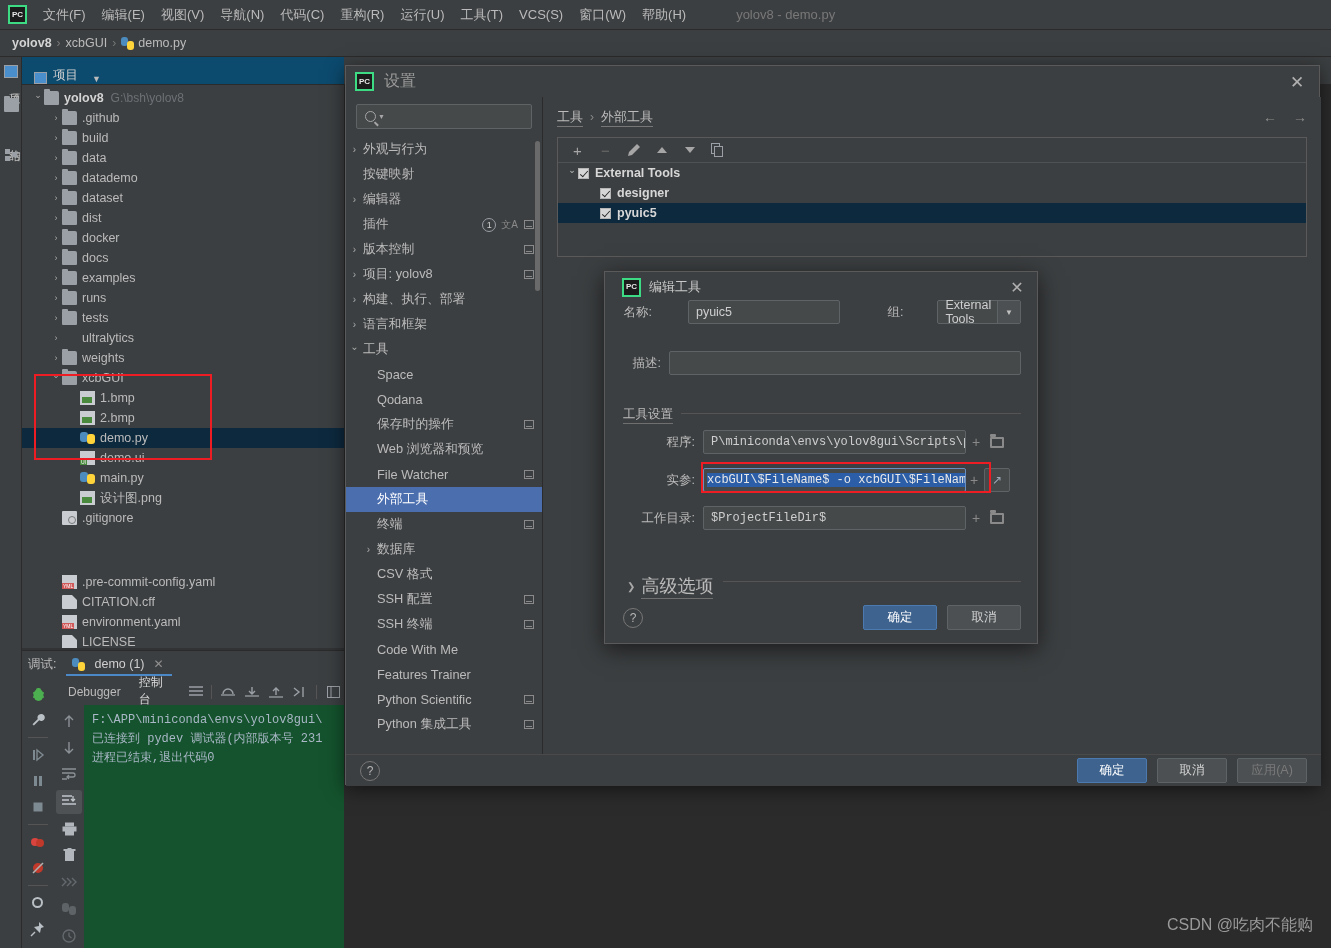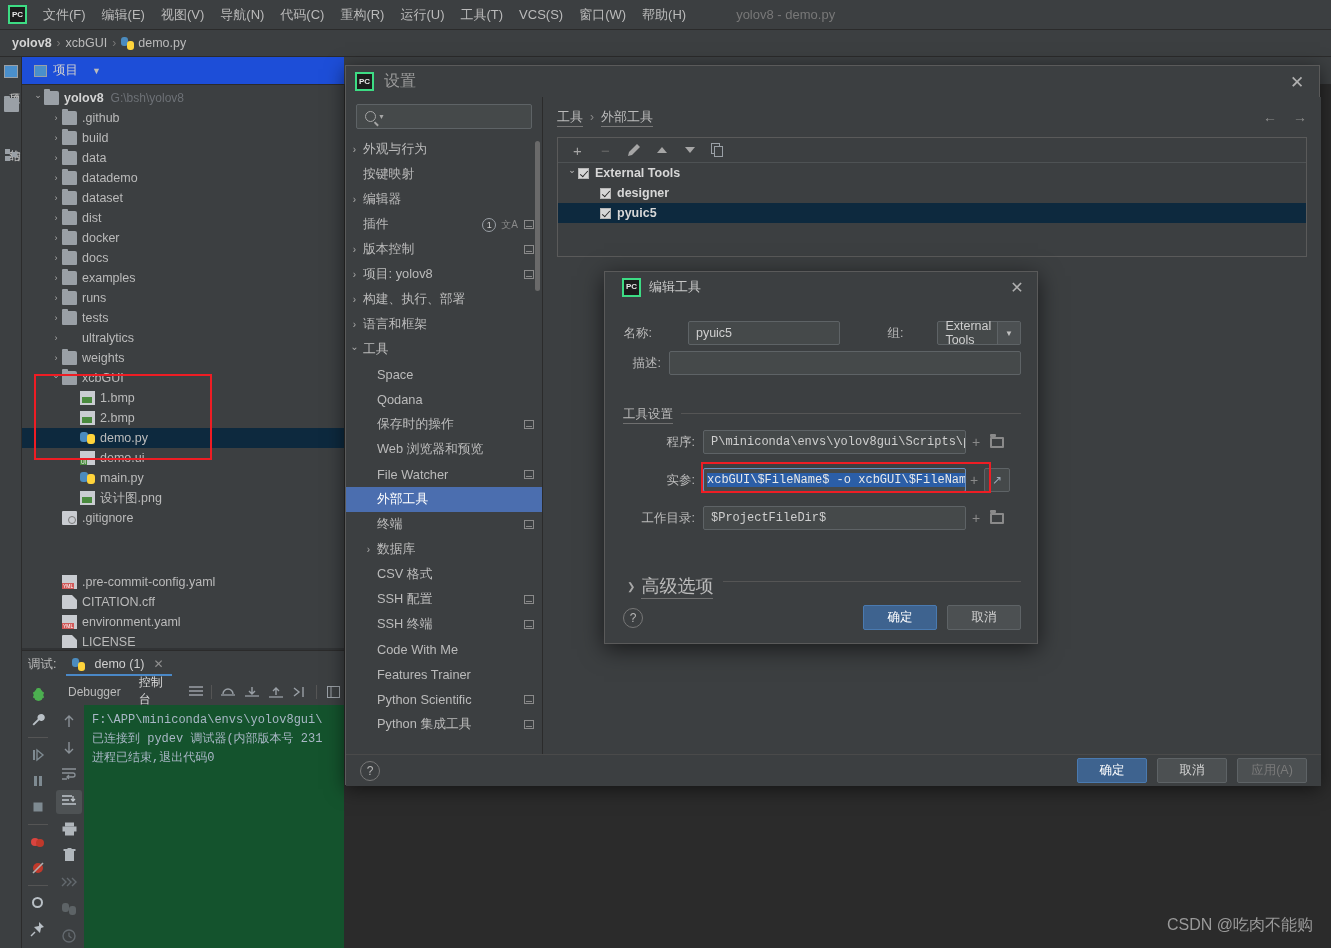--- a/index.html
+++ b/index.html
@@ -58,21 +58,21 @@
   }
   .vlabel {
     writing-mode: vertical-rl; font-size: 11px; color: #bbbbbb;
     padding: 4px 0; text-align: center; width: 22px; letter-spacing: 0px;
   }
   .vicon { width: 22px; height: 20px; display:flex; align-items:center; justify-content:center; }
 
   
   .proj-header {
     position: absolute; left: 22px; top: 57px; width: 322px; height: 28px;
-    background: #1d4ed8; display: flex; align-items: center; padding-left: 12px;
+    background: #0c4a6e; display: flex; align-items: flex-end; padding-left: 12px;
     border-bottom: 1px solid #2b2b2b;
   }
   .proj-header .sq {
     width: 13px; height: 12px; border: 1px solid #9aa0a6; background: #4a8fcb;
     margin-right: 6px;
   }
   .proj-header .ttl { color: #cfcfcf; font-size: 12.5px; }
   .proj-header .chev { color: #bbb; font-size: 9px; margin-left: 14px; }
 
   .projtree {
@@ -893,21 +893,21 @@
         </div>
       </div>
 
       <div class="edittool" style="left:258px; top:174px;">
         <div class="et-title">
           <div class="pc-logo">PC</div>
           <span class="t">编辑工具</span>
           <span class="et-close">✕</span>
         </div>
 
-        <div class="fld" style="left:18px; top:49px; width:398px;gap:28px;">
+        <div class="fld" style="left:18px; top:28px; width:398px;gap:28px;">
           <span class="flabel" style="width:38px;">名称:</span>
           <span class="input" style="width:197px; margin-left:8px;">pyuic5</span>
           <span class="flabel" style="width:24px; margin-left:17px;">组:</span>
           <span class="combo" style="width:107px; margin-left:6px;">
             <span>External Tools</span>
             <span class="arrowbtn">▼</span>
           </span>
         </div>
 
         <div class="fld" style="left:18px; top:79px; width:398px;">

